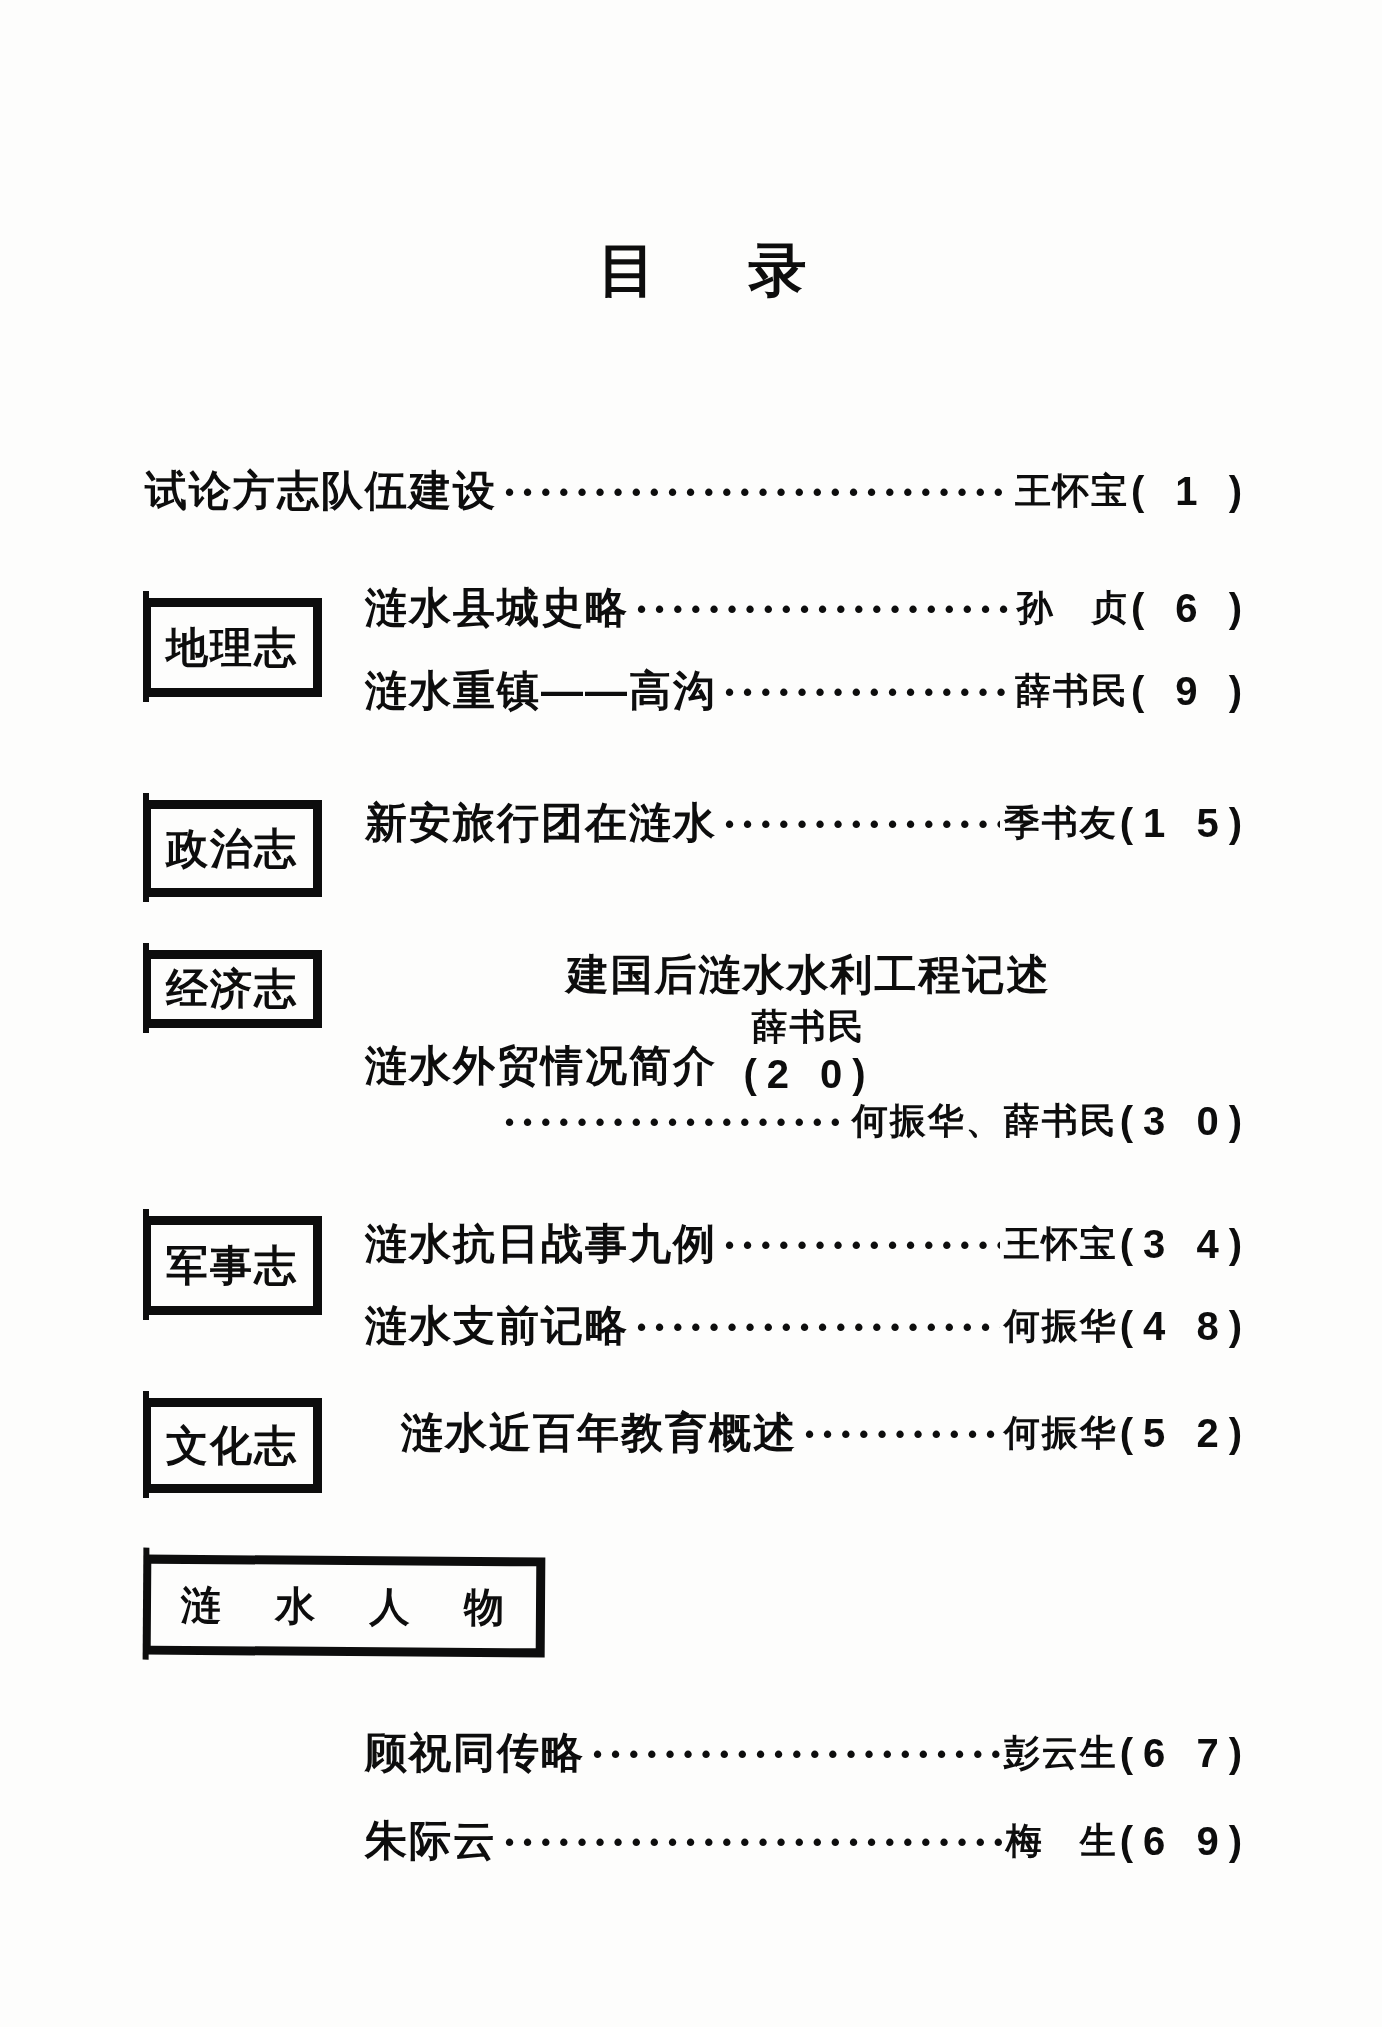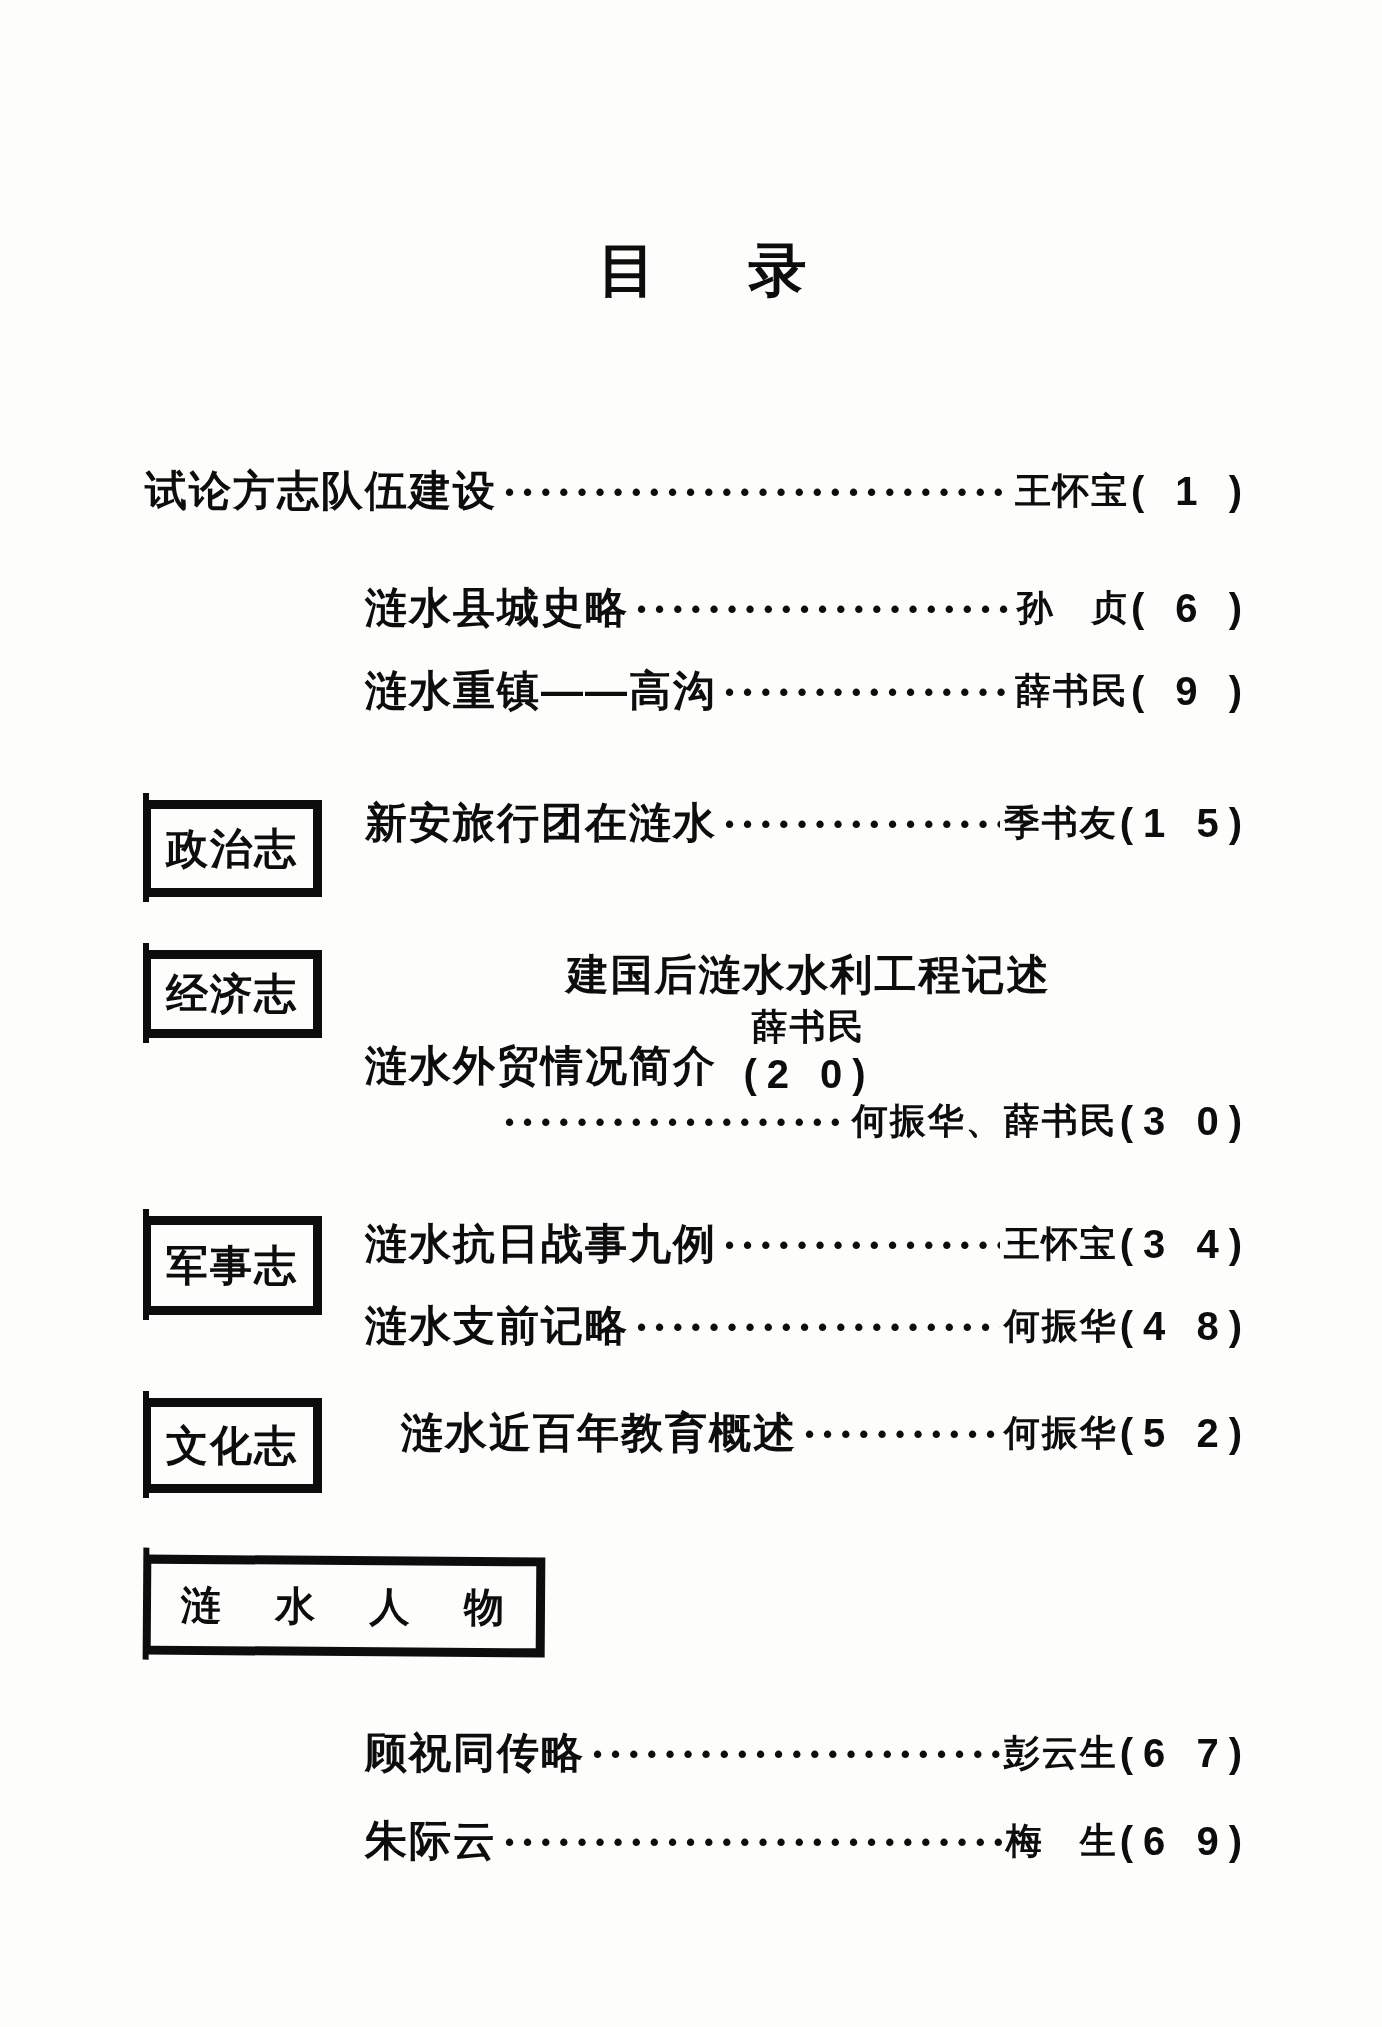--- a/index.html
+++ b/index.html
@@ -78,20 +78,23 @@
 
   <div class="title">目     录</div>
 
   <div class="row" style="top:462px;left:145px;">
     <span class="t">试论方志队伍建设</span>
     <span class="leader">••••••••••••••••••••••••••••••••••••••••••••••••••••••••••••</span>
     <span class="a">王怀宝</span>
     <span class="p">( 1 )</span>
   </div>
 
+  <div class="secbox" style="top:598px;height:99px;">
+    <span>地理志</span>
+  </div>
   <div class="row" style="top:579px;left:365px;">
     <span class="t">涟水县城史略</span>
     <span class="leader">••••••••••••••••••••••••••••••••••••••••••••••••••••••••••••</span>
     <span class="a">孙   贞</span>
     <span class="p">( 6 )</span>
   </div>
   <div class="row" style="top:662px;left:365px;">
     <span class="t">涟水重镇——高沟</span>
     <span class="leader">••••••••••••••••••••••••••••••••••••••••••••••••••••••••••••</span>
     <span class="a">薛书民</span>
@@ -101,21 +104,21 @@
   <div class="secbox" style="top:800px;height:97px;">
     <span>政治志</span>
   </div>
   <div class="row" style="top:794px;left:365px;">
     <span class="t">新安旅行团在涟水</span>
     <span class="leader">••••••••••••••••••••••••••••••••••••••••••••••••••••••••••••</span>
     <span class="a">季书友</span>
     <span class="p">(1 5)</span>
   </div>
 
-  <div class="secbox" style="top:950px;height:88px;font-family:Liberation Mono, monospace;">
+  <div class="secbox" style="top:950px;height:78px;font-family:Liberation Mono, monospace;">
     <span>经济志</span>
   </div>
   <div class="row" style="top:947px;left:365px;flex-direction:column;">
     <span class="t">建国后涟水水利工程记述</span>
     <span class="leader">••••••••••••••••••••••••••••••••••••••••••••••••••••••••••••</span>
     <span class="a">薛书民</span>
     <span class="p">(2 0)</span>
   </div>
   <div class="row noleader" style="top:1037px;left:365px;">
     <span class="t">涟水外贸情况简介</span>

